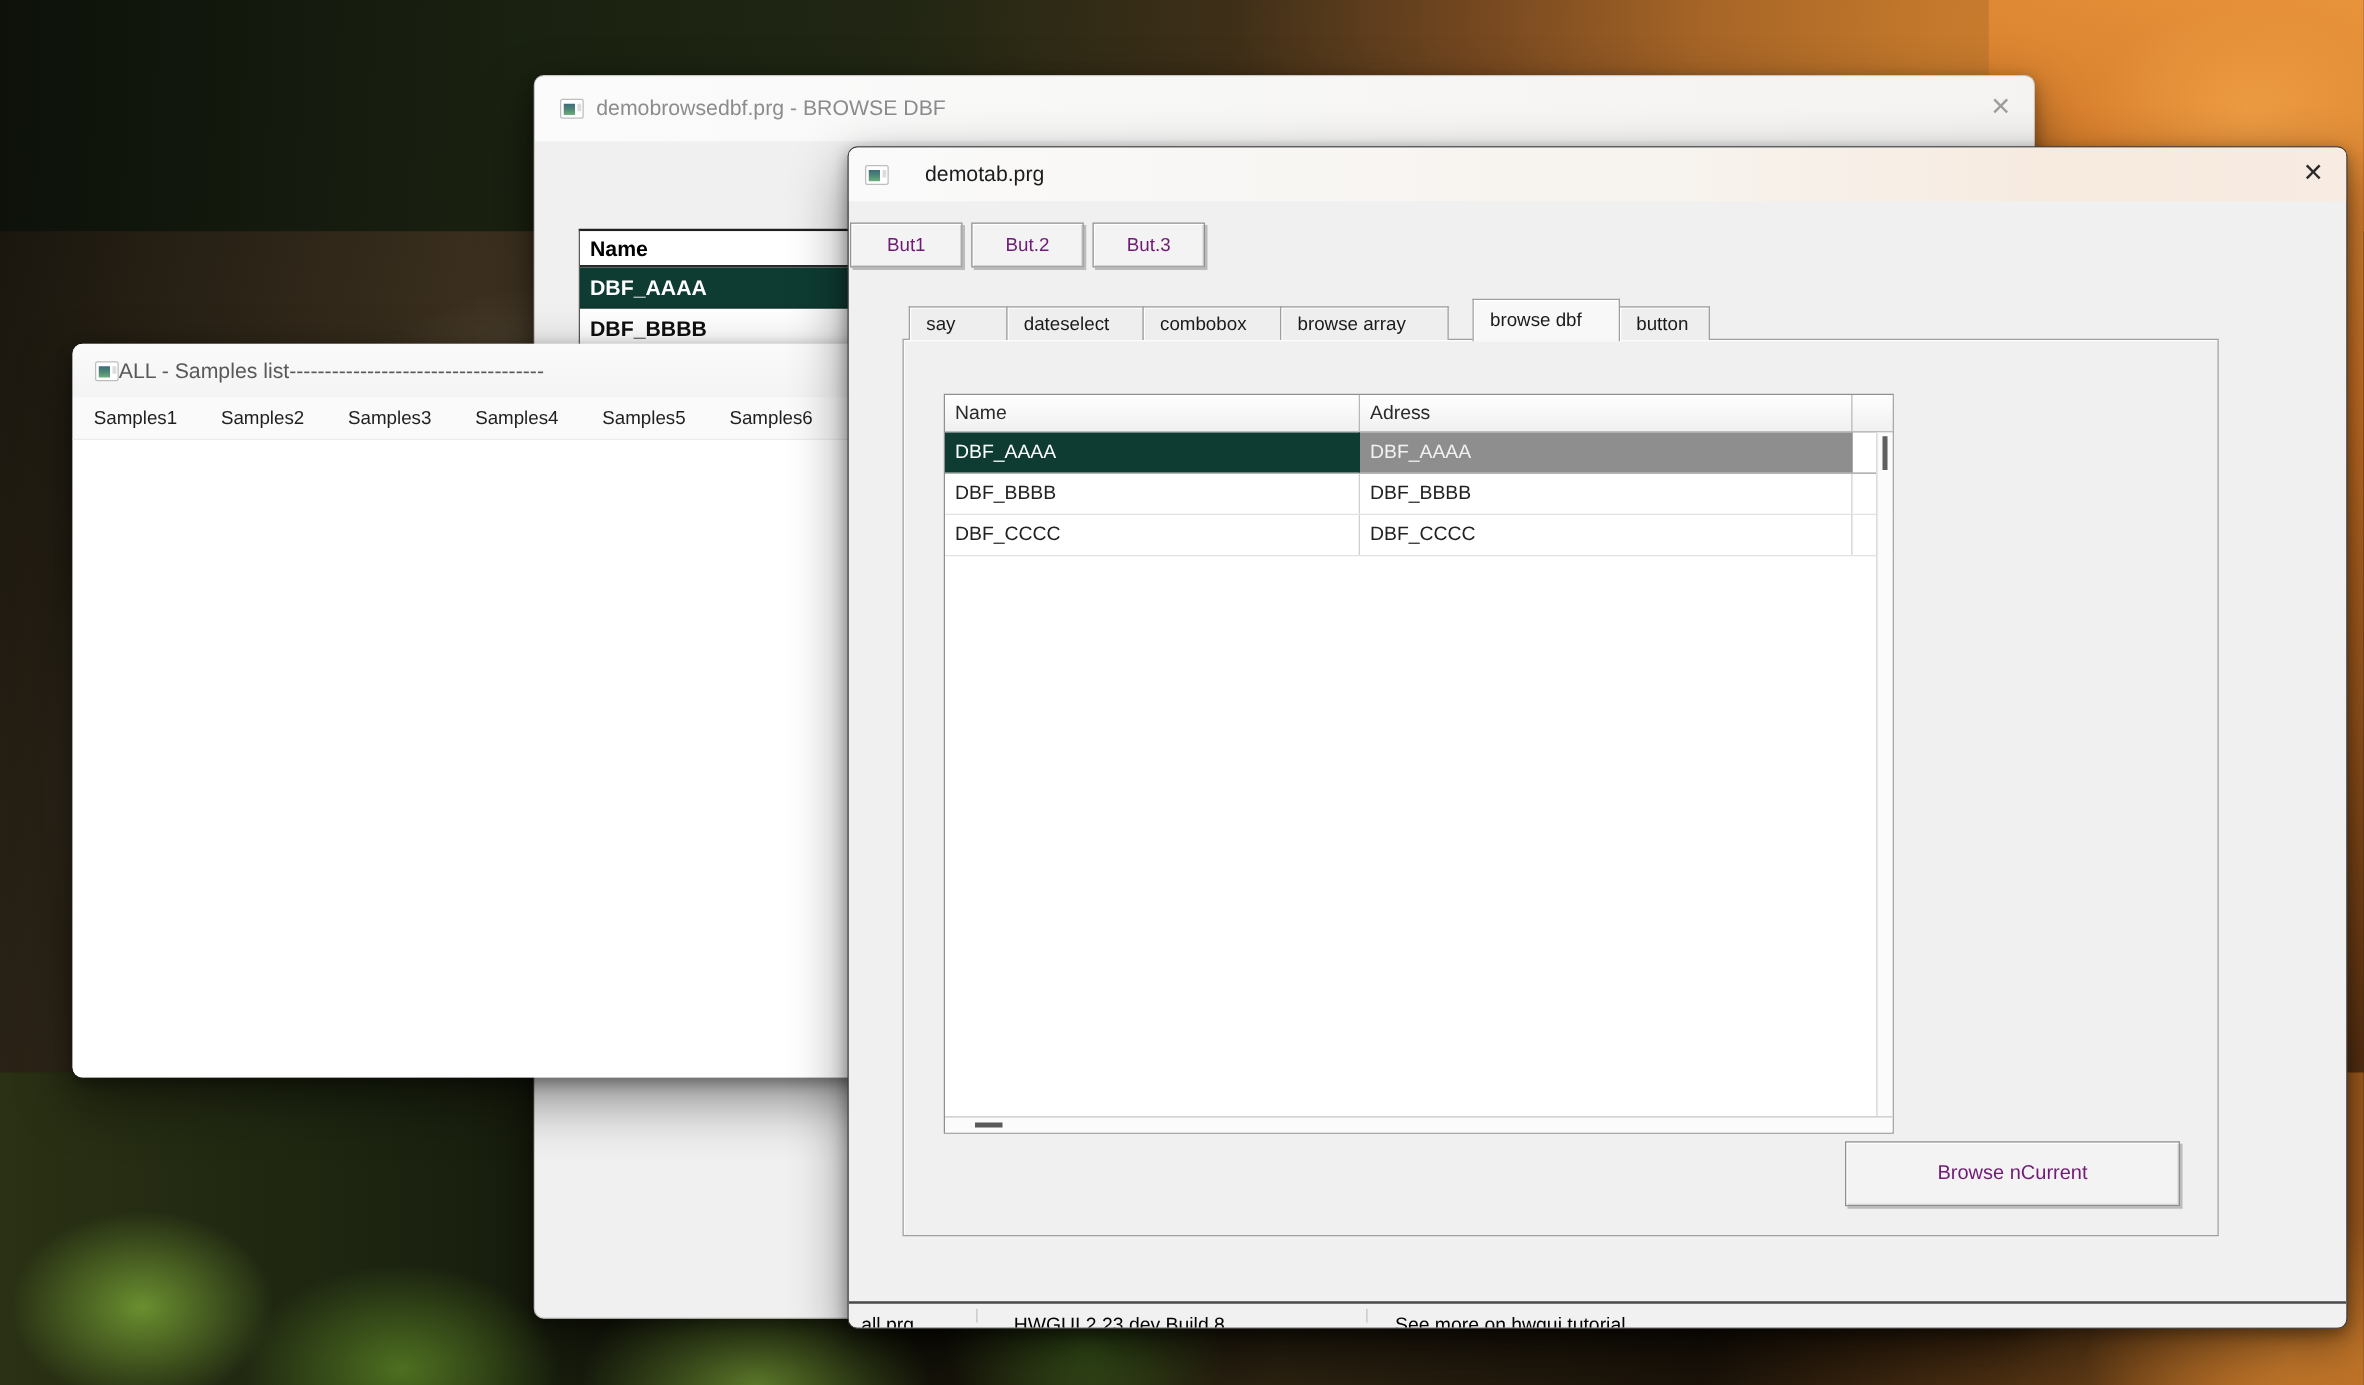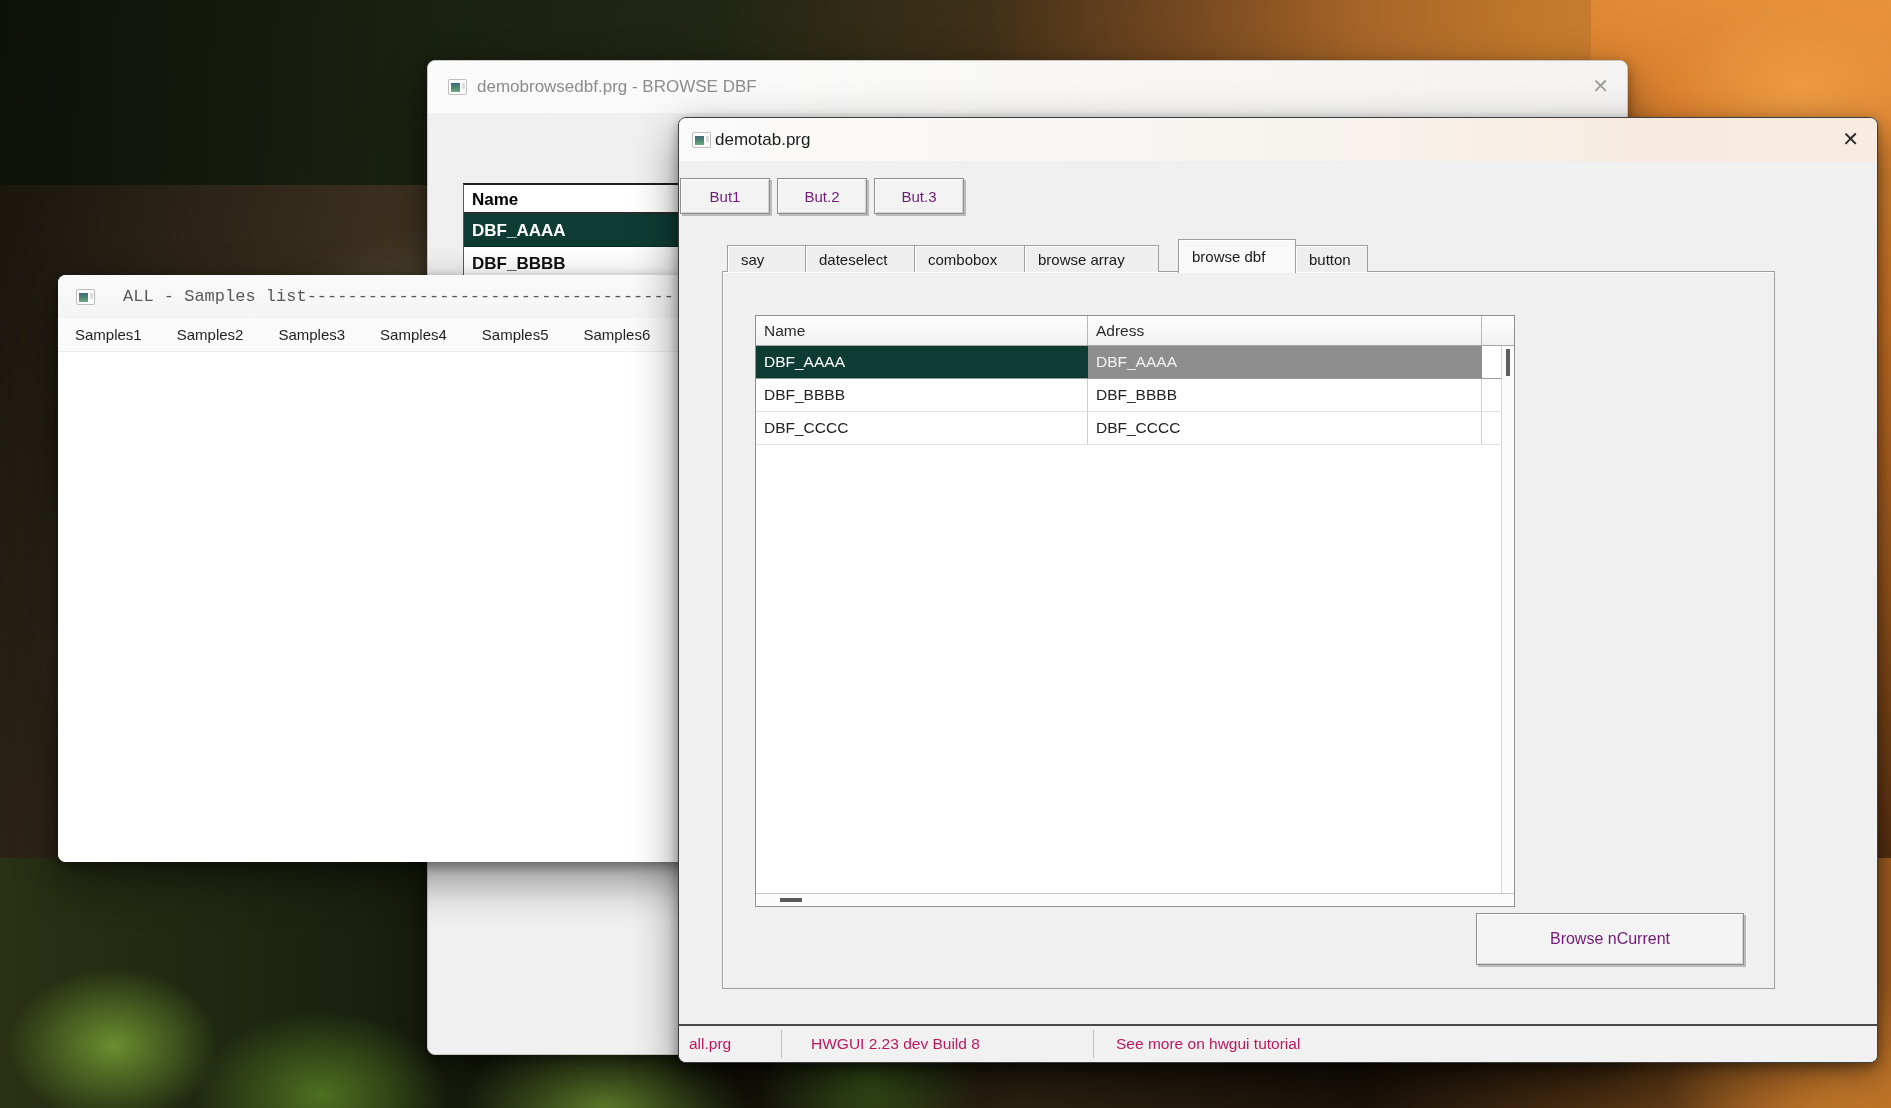--- a/index.html
+++ b/index.html
@@ -54,30 +54,30 @@
     border-top:2px solid #1f1f1f; border-left:1px solid #5a5a5a; border-bottom:1px solid #9a9a9a; }
   .bg-header { height:29px; line-height:29px; padding-left:8px; font-weight:bold; font-size:17px; color:#000;
     background:#fff; border-bottom:2px solid #2a2a2a; }
   .bg-row { height:33px; line-height:33px; padding-left:8px; font-weight:bold; font-size:17px; color:#101010;
     background:#fff; border-bottom:1px solid #c4c4c4; }
   .bg-row.sel { background:#0e3c33; color:#fff; border-bottom:1px solid #0a2d26; }
 
   
   #samples-win { left:58px; top:275px; width:700px; height:587px; background:#ffffff; z-index:10; }
   #samples-win .titlebar { height:43px; background:linear-gradient(180deg,#fafafa,#f4f4f4); padding-left:18px; }
-  #samples-win .title-text { color:#595959; margin-left:28px; white-space:nowrap;font-family:Liberation Mono, monospace; }
+  #samples-win .title-text { color:#595959; margin-left:0; white-space:nowrap; }
   .menubar { height:34px; display:flex; align-items:center; gap:35px; padding-left:17px;
     background:#fafafa; border-bottom:1px solid #ececec; }
   .menu-item { font-size:15px; color:#1f1f1f; white-space:nowrap; }
   .samples-client { position:absolute; left:0; right:0; top:77px; bottom:0; background:#fff; }
 
   
   #demotab-win { left:678px; top:117px; width:1200px; height:946px; background:#f0f0f0; z-index:20; border:1px solid #3f3f3f; }
   #demotab-win .titlebar { height:43px; background:linear-gradient(90deg,#fafafa 0%,#f7f3ee 55%,#f7ebe0 80%,#f8ece2 100%); padding-left:13px; }
-  #demotab-win .title-text { color:#1c1c1c; margin-left:4px; }
+  #demotab-win .title-text { color:#1c1c1c; margin-left:29px; }
   #demotab-win .close-x { right:18px; top:11px; color:#2a2a2a; }
 
   .btn3d { background:#f3f3f3; border:1px solid #8f8f8f; color:#701a75; font-size:15px;
     display:flex; align-items:center; justify-content:center;
     box-shadow:inset 1px 1px 0 #ffffff, inset -1px -1px 0 #d2d2d2, 2px 2px 0 rgba(0,0,0,0.22); }
   .toolbar { position:absolute; left:1px; top:60px; display:flex; gap:7px; }
   .toolbar .btn3d { width:90px; height:36px; }
 
   .tabs { position:absolute; left:48px; top:120px; height:34px; display:flex; align-items:flex-end; z-index:3; }
   .tab { height:27px; background:#eeeeee; border:1px solid #9f9f9f; border-bottom:none; margin-right:-1px;
@@ -103,22 +103,22 @@
   .fg-row.sel .fg-cell.c1 { background:#0e3c33; color:#ffffff; border-right-color:#0e3c33; }
   .fg-row.sel .fg-cell.c2 { background:#8e8e8e; color:#f2f2f2; border-right-color:#8e8e8e; }
   .fg-row.sel { border-bottom:1px solid #9a9a9a; }
   .fg-vscroll { position:absolute; right:0; top:0; bottom:13px; width:13px; background:#fbfbfb; border-left:1px solid #d4d4d4; }
   .fg-vthumb { position:absolute; top:3px; right:4px; width:4px; height:27px; background:#5f5f5f; }
   .fg-hscroll { position:absolute; left:0; right:0; bottom:0; height:13px; background:#fbfbfb; border-top:1px solid #c6c6c6; }
   .fg-hthumb { position:absolute; left:24px; top:4px; width:22px; height:4px; background:#5a5a5a; }
 
   .action-btn { position:absolute; left:797px; top:795px; width:268px; height:52px; font-size:16px; z-index:6; }
 
-  .statusbar { position:absolute; left:0; right:0; bottom:0; height:38px; background:#f1f1f1;
-    border-top:2px solid #4a4a4a; font-size:15.5px; color:#be185d; }
+  .statusbar { position:absolute; left:0; right:0; bottom:0; height:21px; background:#f1f1f1;
+    border-top:2px solid #4a4a4a; font-size:15.5px; color:#000000; }
   .sb-item { position:absolute; top:0; line-height:36px; white-space:nowrap; }
   .sb-1 { left:10px; } .sb-2 { left:132px; } .sb-3 { left:437px; }
   .sb-div { position:absolute; top:4px; bottom:4px; width:1px; background:#c2c2c2; }
   .sbd-1 { left:102px; } .sbd-2 { left:414px; }
 </style>
 </head>
 <body>
 
 <div class="bg-base"></div>
 <div class="bg-top"></div>

